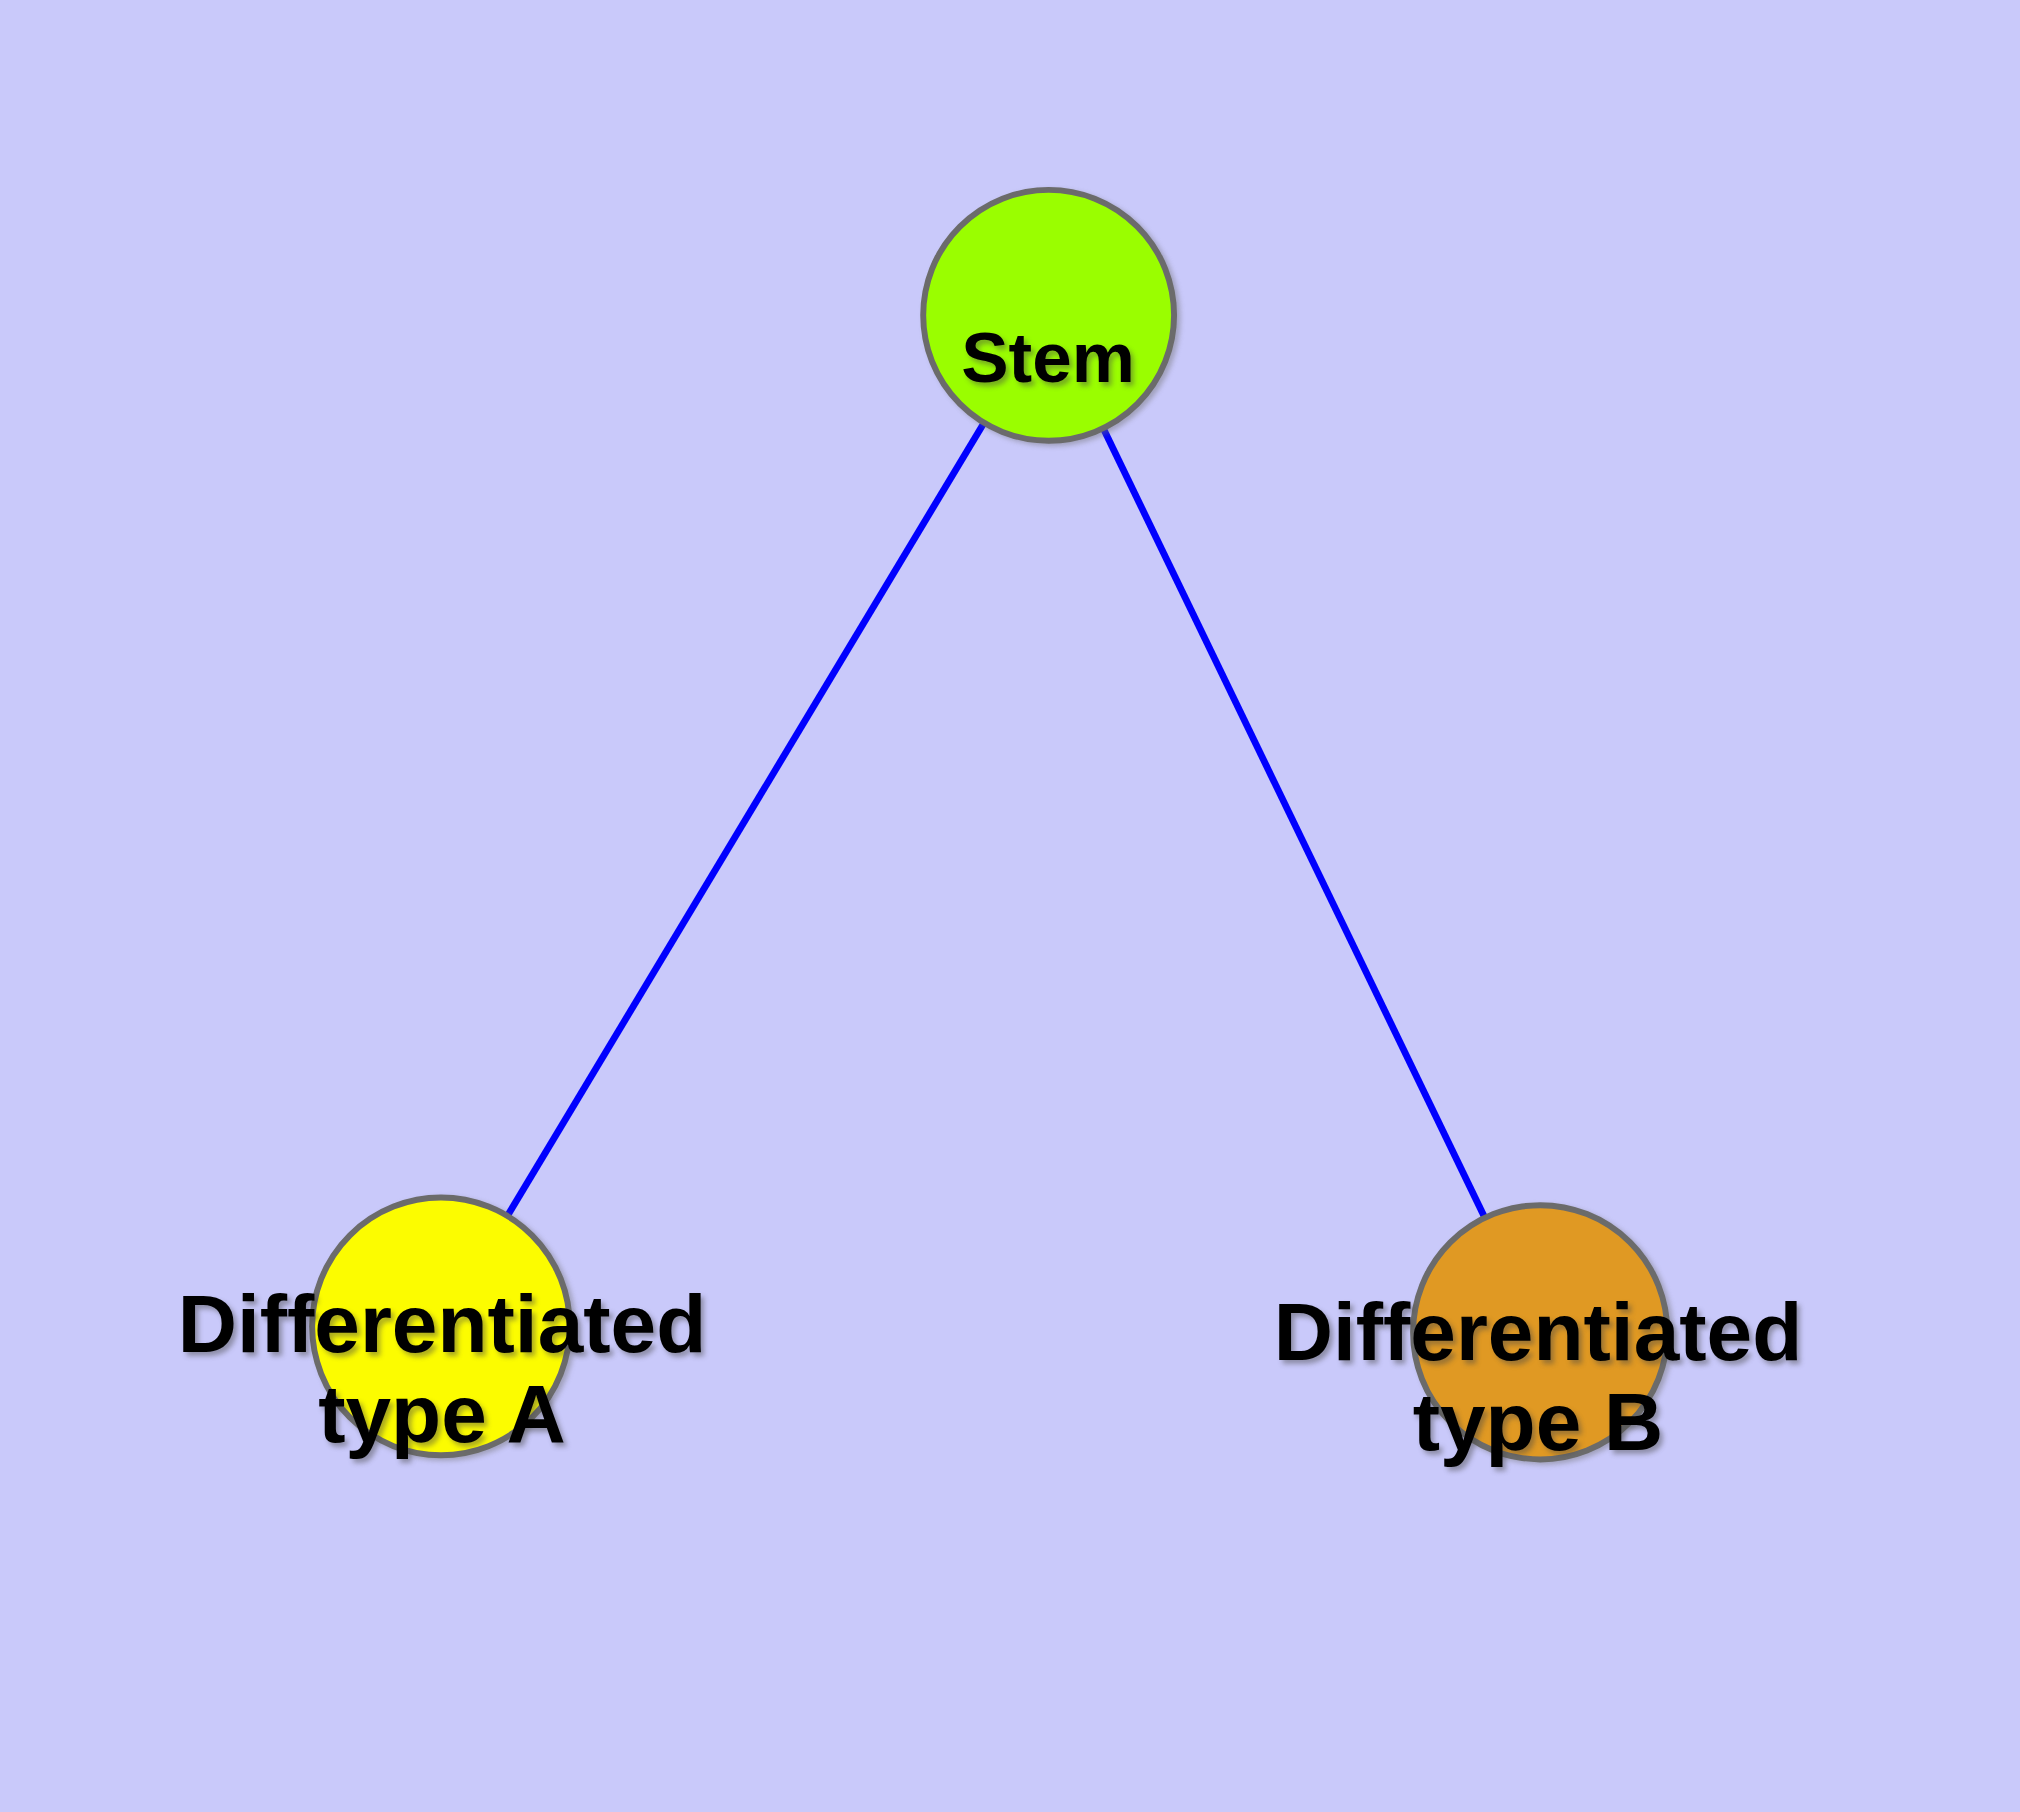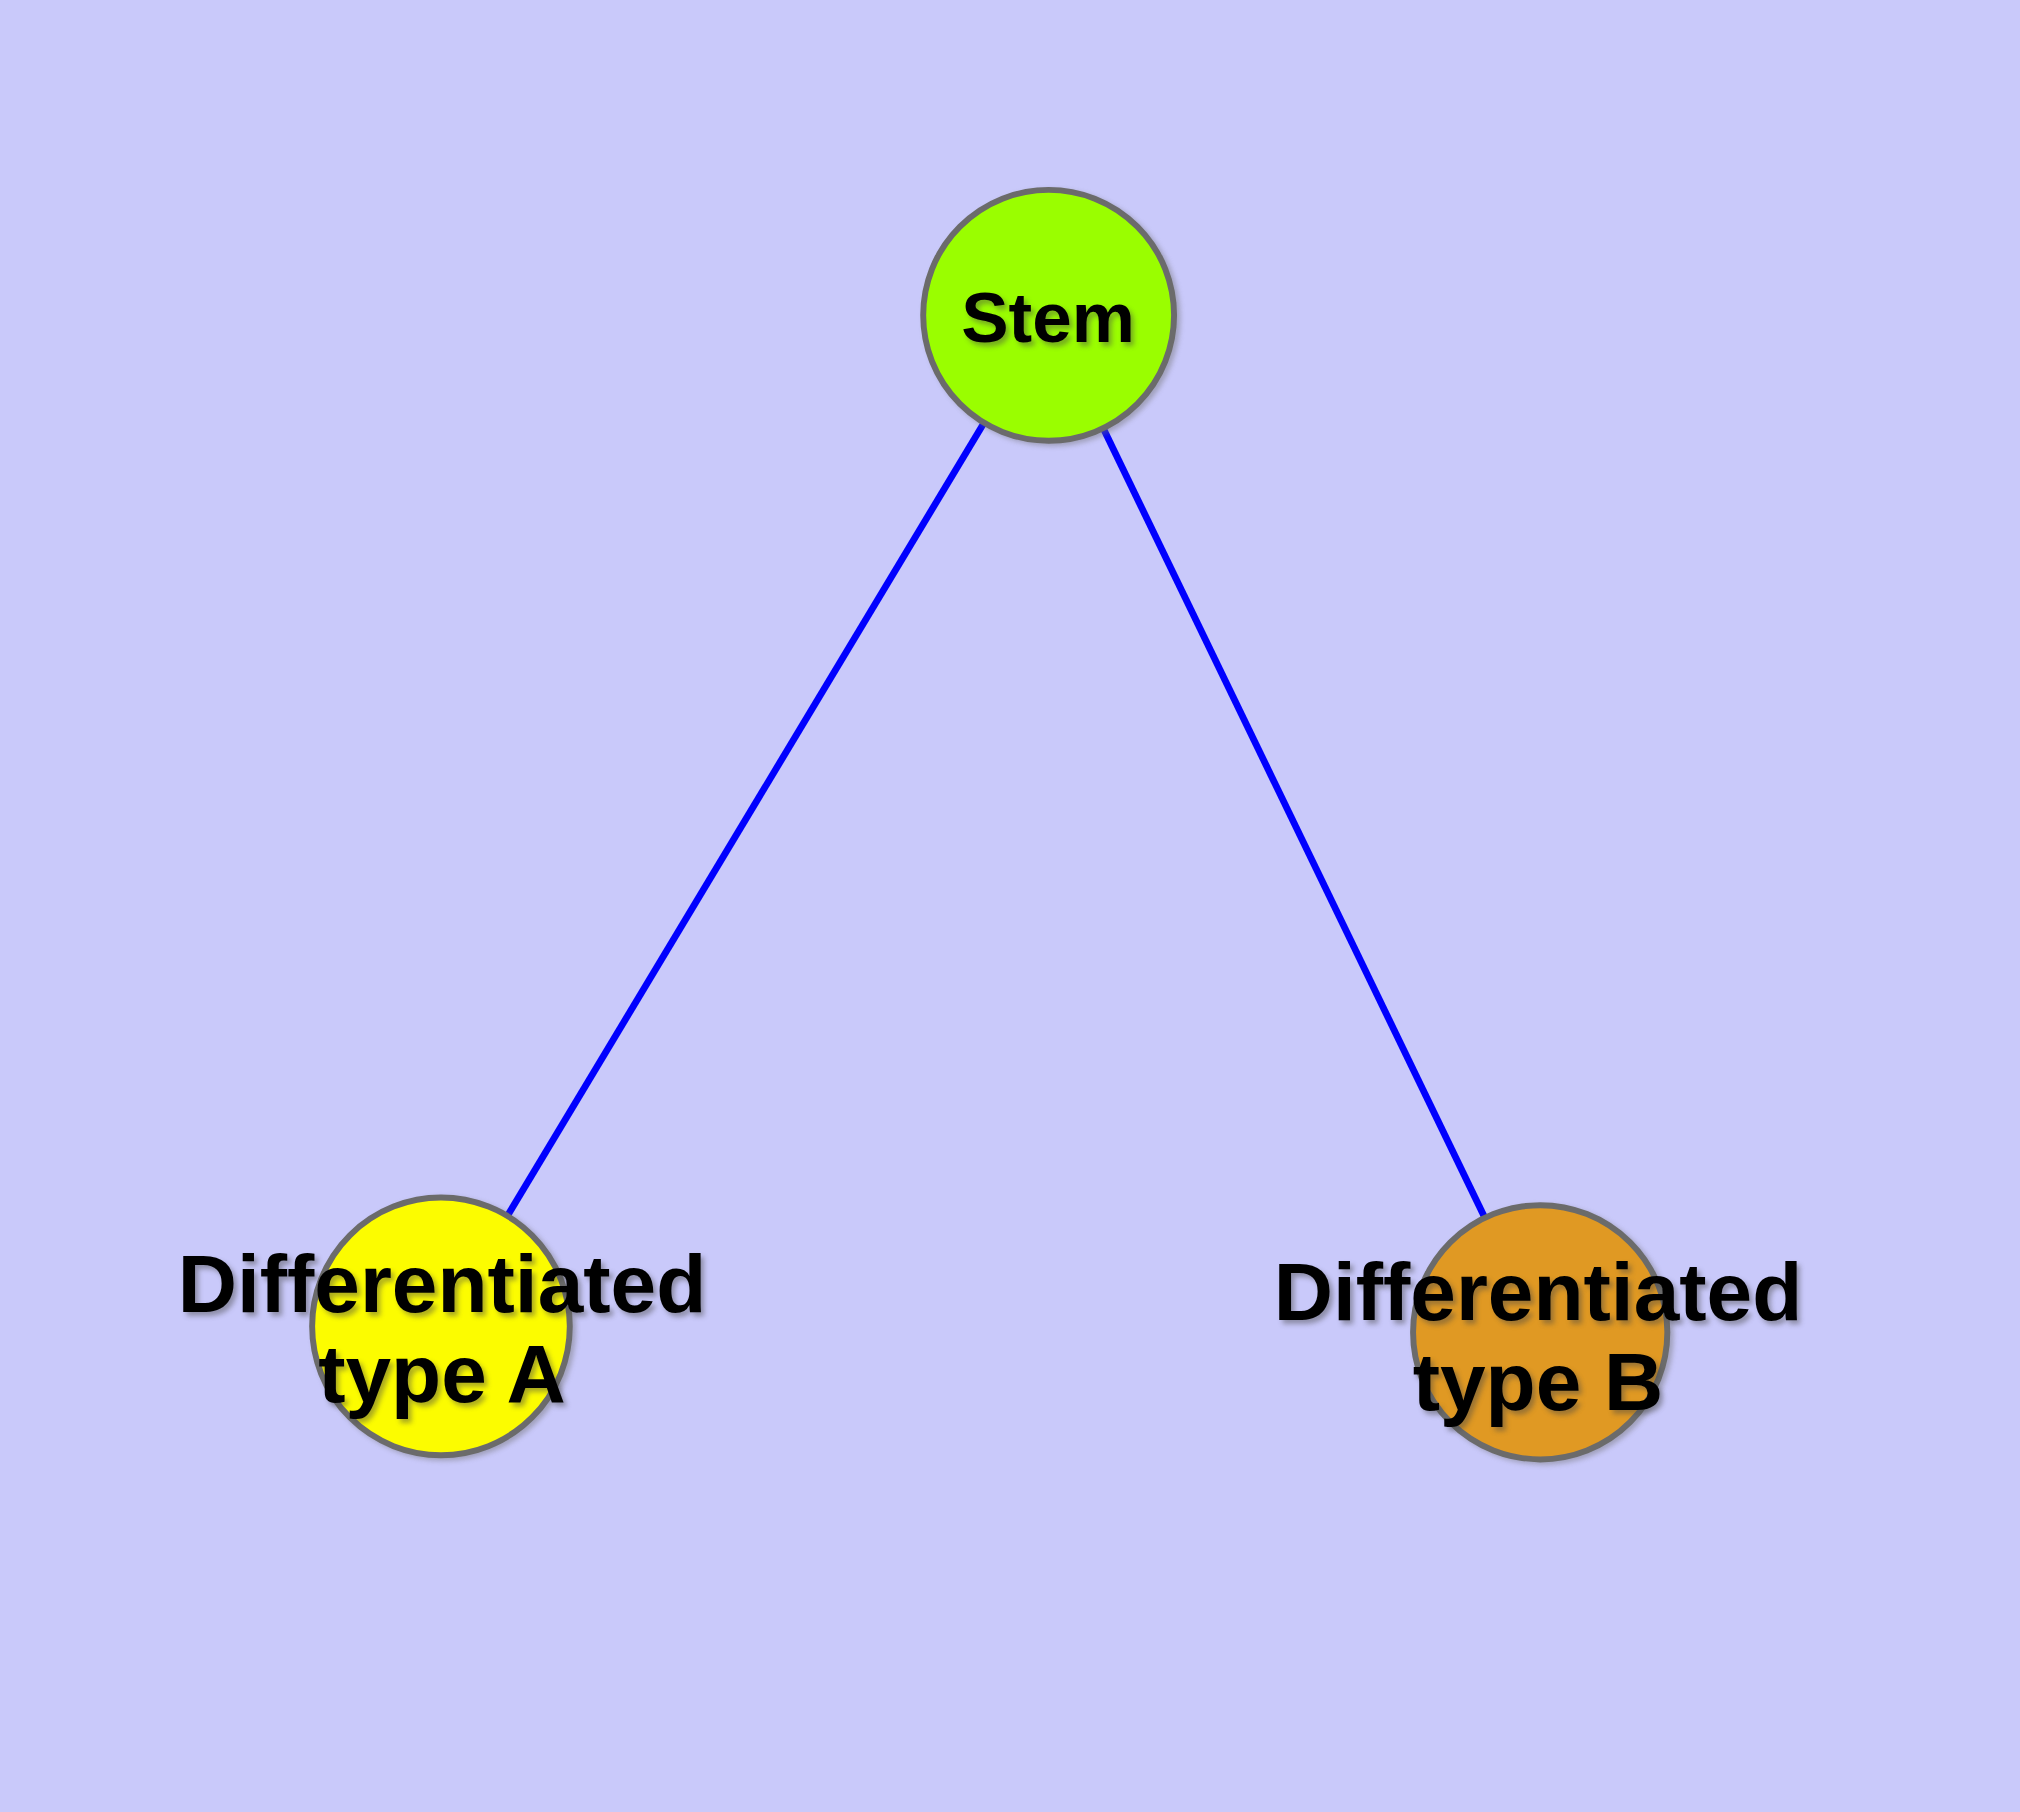--- a/index.html
+++ b/index.html
@@ -37,20 +37,21 @@
   }
   .node-label {
     position: absolute;
     transform: translate(-50%, -50%);
     color: #000000;
     font-weight: bold;
     text-align: center;
     white-space: pre-line;
     text-shadow: 3.4px 4.2px 5.1px rgba(70,70,70,0.45);
     pointer-events: none;
+    margin-top: 40px;
   }
   .label-stem {
     left: 1048px;
     top: 318px;
     font-size: 71px;
     line-height: 1.05;
   }
   .label-type-a {
     left: 442px;
     top: 1329px;

